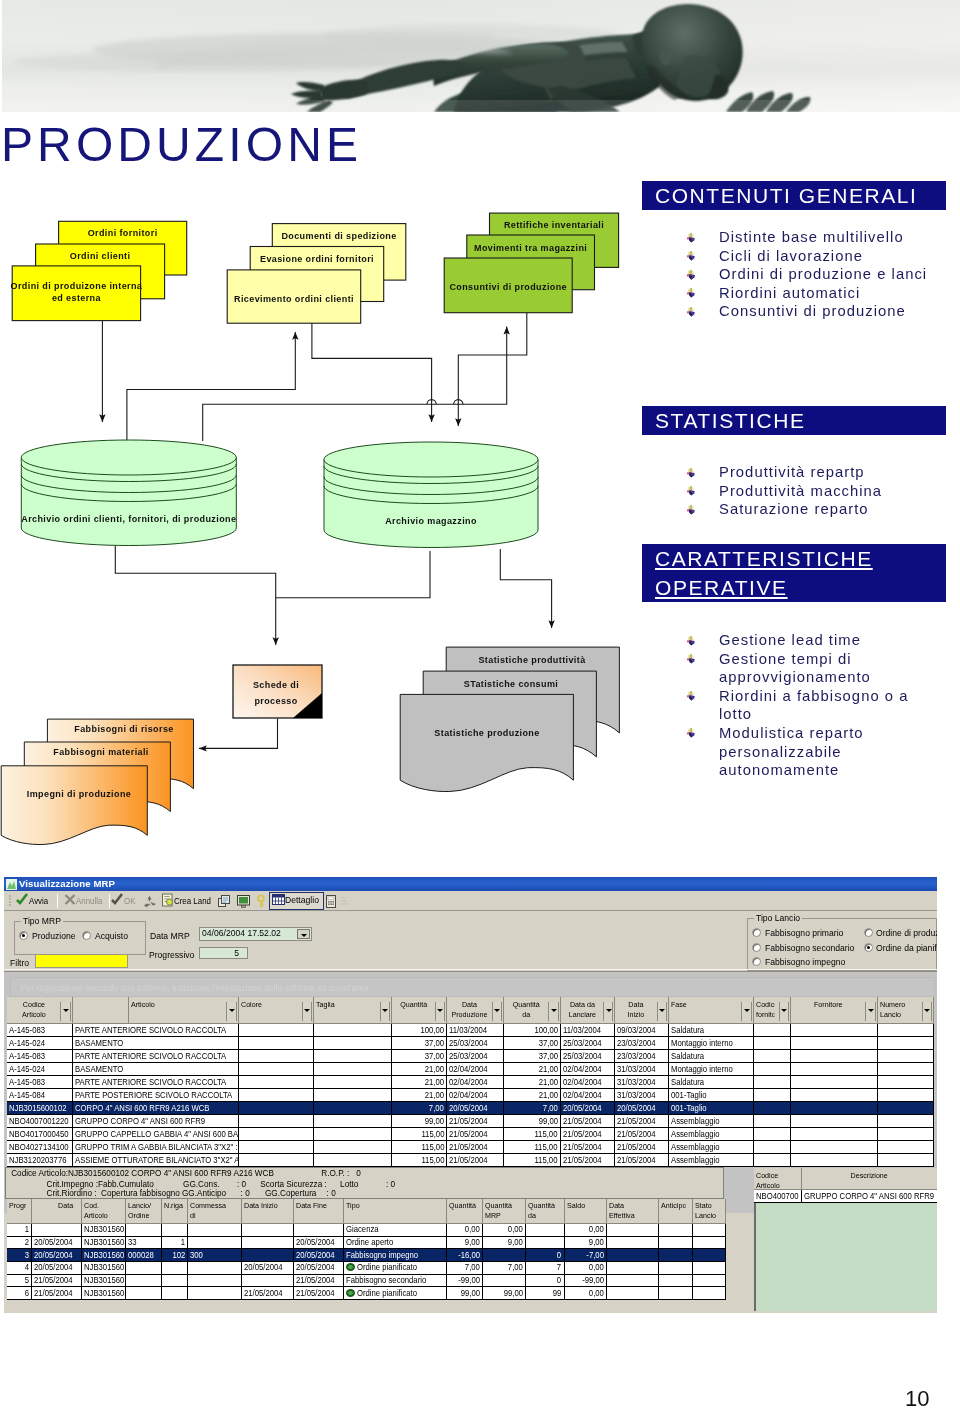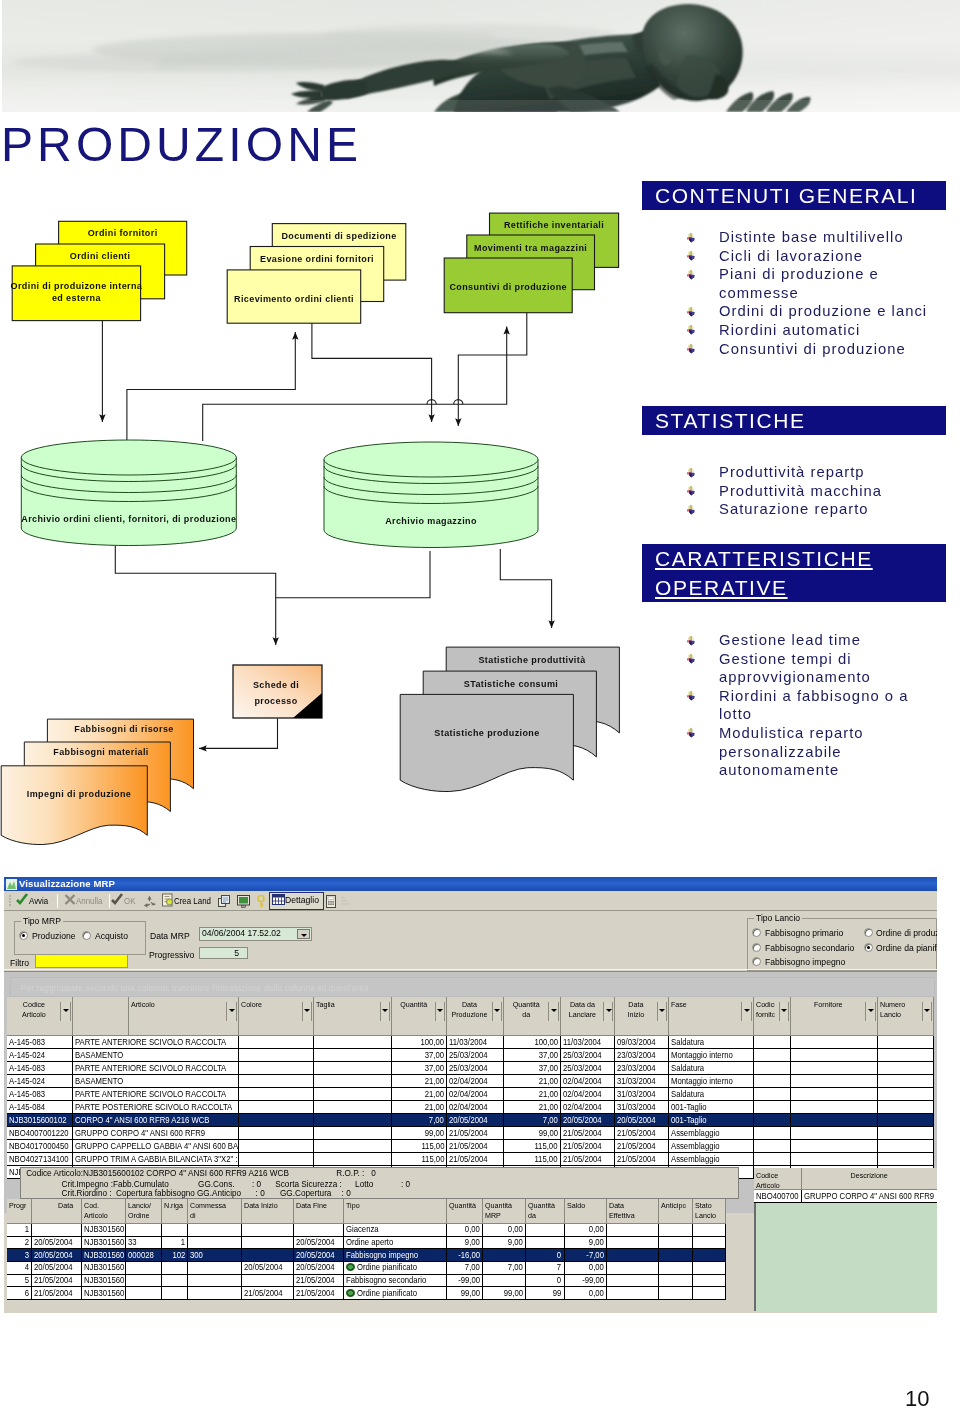--- a/index.html
+++ b/index.html
@@ -339,21 +339,21 @@
         </svg></span><span>Cicli di lavorazione</span></div>
   <div class="bitem"><span class="bico"><svg viewBox="0 0 13 13" width="13" height="13">
           <rect x="4.4" y="1.8" width="1.5" height="3.8" fill="#d9d487"></rect>
           <rect x="6.1" y="1.0" width="1.9" height="4.6" fill="#c0be63"></rect>
           <rect x="8.2" y="2.2" width="1.2" height="3.4" fill="#dedeae"></rect>
           <path d="M2.9,5.3 L8.0,5.3 L8.0,7.6 L2.9,7.6 Z" fill="#dd8ca1"></path>
           <path d="M3.2,5.5 L7.0,5.5 L7.0,7.1 L3.2,7.1 Z" fill="#d2637f"></path>
           <path d="M5.2,5.3 L10.6,5.9 L10.3,8.4 L7.2,10.4 L5.0,8.0 Z" fill="#362a78"></path>
           <path d="M6.2,6.0 L9.9,6.4 L9.6,8.1 L7.3,9.6 L5.8,7.7 Z" fill="#4b3fa0"></path>
           <path d="M5.2,6.1 L7.8,6.9 L7.4,10.6 L5.6,8.8 Z" fill="#241b55"></path>
-        </svg></span><span>Piani di produzione e commesse</span></div>
+        </svg></span></div>
   <div class="bitem"><span class="bico"><svg viewBox="0 0 13 13" width="13" height="13">
           <rect x="4.4" y="1.8" width="1.5" height="3.8" fill="#d9d487"></rect>
           <rect x="6.1" y="1.0" width="1.9" height="4.6" fill="#c0be63"></rect>
           <rect x="8.2" y="2.2" width="1.2" height="3.4" fill="#dedeae"></rect>
           <path d="M2.9,5.3 L8.0,5.3 L8.0,7.6 L2.9,7.6 Z" fill="#dd8ca1"></path>
           <path d="M3.2,5.5 L7.0,5.5 L7.0,7.1 L3.2,7.1 Z" fill="#d2637f"></path>
           <path d="M5.2,5.3 L10.6,5.9 L10.3,8.4 L7.2,10.4 L5.0,8.0 Z" fill="#362a78"></path>
           <path d="M6.2,6.0 L9.9,6.4 L9.6,8.1 L7.3,9.6 L5.8,7.7 Z" fill="#4b3fa0"></path>
           <path d="M5.2,6.1 L7.8,6.9 L7.4,10.6 L5.6,8.8 Z" fill="#241b55"></path>
         </svg></span><span>Ordini di produzione e lanci</span></div>
@@ -610,21 +610,21 @@
       </colgroup>
       <thead>
         <tr>
           <th style="height:26px;text-align:center;padding-right:13px;">
             <span class="hw" style="display:block;height:22px;overflow:hidden;">Codice Articolo</span>
             <span class="ddn"></span>
           </th>
           <th style="height:26px;padding-right:13px;">
             <span class="hw" style="display:block;height:22px;overflow:hidden;">&nbsp;</span>
           </th>
-          <th style="height:38px;padding-right:13px;">
+          <th style="height:26px;padding-right:13px;">
             <span class="hw" style="display:block;height:22px;overflow:hidden;">Articolo</span>
             <span class="ddn"></span>
           </th>
           <th style="height:26px;padding-right:13px;">
             <span class="hw" style="display:block;height:22px;overflow:hidden;">Colore</span>
             <span class="ddn"></span>
           </th>
           <th style="height:26px;padding-right:13px;">
             <span class="hw" style="display:block;height:22px;overflow:hidden;">Taglia</span>
             <span class="ddn"></span>
@@ -829,21 +829,21 @@
           <td><span class="cw">21/05/2004</span></td>
           <td><span class="cw">21/05/2004</span></td>
           <td><span class="cw">Assemblaggio</span></td>
           <td><span class="cw">&nbsp;</span></td>
           <td><span class="cw">&nbsp;</span></td>
           <td><span class="cw">&nbsp;</span></td>
         </tr>
       </tbody>
     </table>
 
-  <div class="ap" id="dethdr" style="left:16px;top:289.9px;width:719.4px;height:32.6px;background:#d6d3c6;
+  <div class="ap" id="dethdr" style="left:1px;top:289.9px;width:719.4px;height:32.6px;background:#d6d3c6;
               border:1px solid #82807a;">
     <span class="lbl" style="left:5.2px;top:1.5px;">Codice Articolo:</span>
     <span class="lbl" style="left:62.1px;top:1.5px;">NJB3015600102    CORPO 4" ANSI 600 RFR9 A216 WCB</span>
     <span class="lbl" style="left:315.3px;top:1.5px;">R.O.P. :</span>
     <span class="lbl" style="left:350.3px;top:1.5px;">0</span>
 
     <span class="lbl" style="left:40.5px;top:11.8px;">Crit.Impegno :</span>
     <span class="lbl" style="left:91.9px;top:11.8px;">Fabb.Cumulato</span>
     <span class="lbl" style="left:177.1px;top:11.8px;text-align:center;">GG.Cons.</span>
     <span class="lbl" style="left:231px;top:11.8px;">: 0</span>

